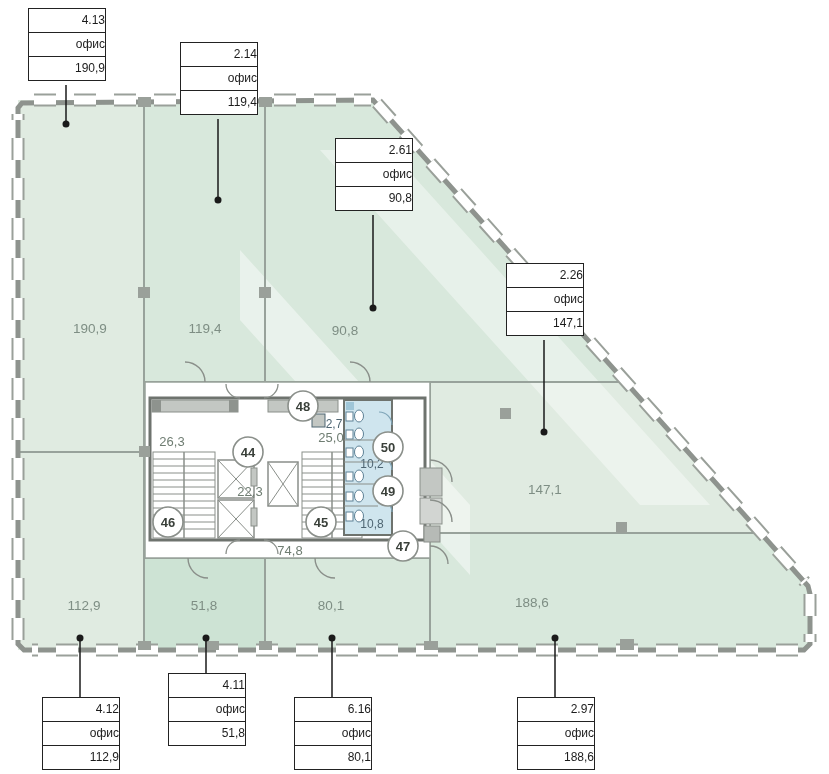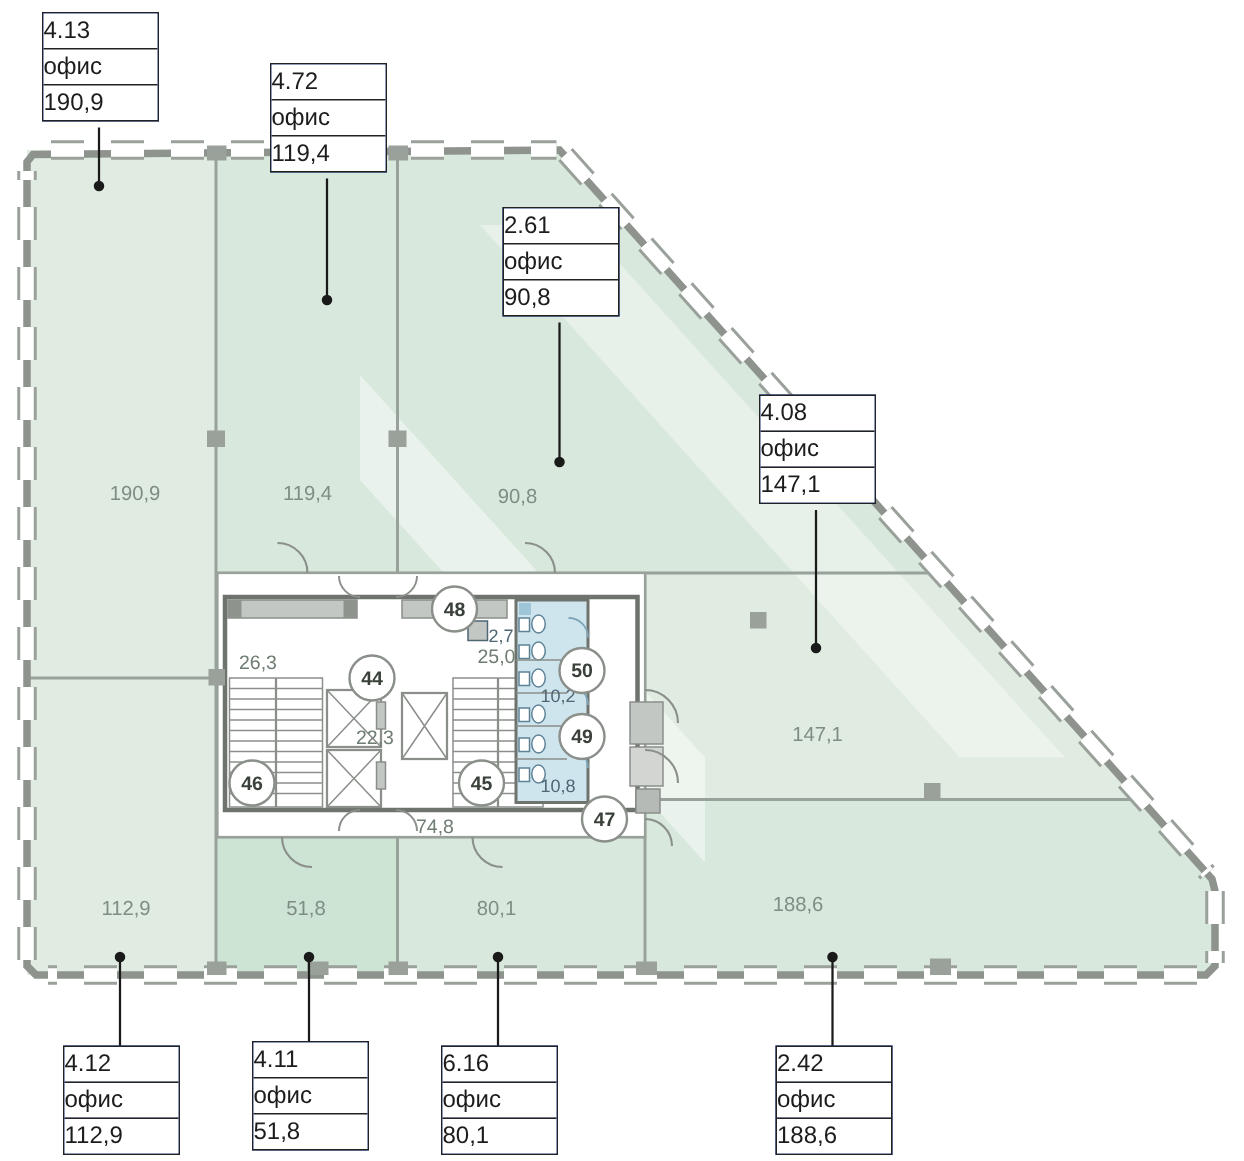--- a/index.html
+++ b/index.html
@@ -1,20 +1,20 @@
 <!DOCTYPE html>
 <html><head>
 <meta charset="utf-8">
 <style>
   html,body{margin:0;padding:0;background:#fff;}
   .stage{position:relative;width:829px;height:774px;background:#fff;overflow:hidden;
          font-family:"Liberation Sans",sans-serif;}
   .stage svg{position:absolute;left:0;top:0;}
-  .callout{position:absolute;width:76px;border:1.5px solid #222;background:#1d4ed8;
-           text-align:left;color:#1c1c1c;font-size:16px;line-height:23px;}
+  .callout{position:absolute;width:76px;border:1.5px solid #222;background:#701a75;
+           text-align:right;color:#1c1c1c;font-size:12px;line-height:23px;}
   .callout .cell{height:23px;background:#fff;}
   .callout .cell + .cell{border-top:1.5px solid #222;}
   .arealbl{font-size:13.5px;fill:#7e8e84;}
   .corelbl{font-size:13px;fill:#6f7d72;}
   .wclbl{font-size:12px;fill:#4f6673;}
   .marker-num{font-size:13px;font-weight:bold;fill:#3a403a;}
   text{font-family:"Liberation Sans",sans-serif;}
 </style>
 </head>
 <body>
@@ -253,48 +253,48 @@
         <circle cx="555" cy="638" r="3.5" fill="#1a1a1a" stroke="none"></circle>
   </g>
 </svg>
 
 <div class="callout" style="left:28px;top:8px">
   <div class="cell">4.13</div>
   <div class="cell">офис</div>
   <div class="cell">190,9</div>
 </div>
 <div class="callout" style="left:180px;top:42px">
-  <div class="cell">4.72</div>
+  <div class="cell">2.14</div>
   <div class="cell">офис</div>
   <div class="cell">119,4</div>
 </div>
 <div class="callout" style="left:335px;top:138px">
   <div class="cell">2.61</div>
   <div class="cell">офис</div>
   <div class="cell">90,8</div>
 </div>
 <div class="callout" style="left:506px;top:263px">
-  <div class="cell">4.08</div>
+  <div class="cell">2.26</div>
   <div class="cell">офис</div>
   <div class="cell">147,1</div>
 </div>
 <div class="callout" style="left:42px;top:697px">
   <div class="cell">4.12</div>
   <div class="cell">офис</div>
   <div class="cell">112,9</div>
 </div>
-<div class="callout" style="left:168px;top:694px">
+<div class="callout" style="left:168px;top:673px">
   <div class="cell">4.11</div>
   <div class="cell">офис</div>
   <div class="cell">51,8</div>
 </div>
 <div class="callout" style="left:294px;top:697px">
   <div class="cell">6.16</div>
   <div class="cell">офис</div>
   <div class="cell">80,1</div>
 </div>
 <div class="callout" style="left:517px;top:697px">
-  <div class="cell">2.42</div>
+  <div class="cell">2.97</div>
   <div class="cell">офис</div>
   <div class="cell">188,6</div>
 </div>
 
 </div>
 
 </body></html>

